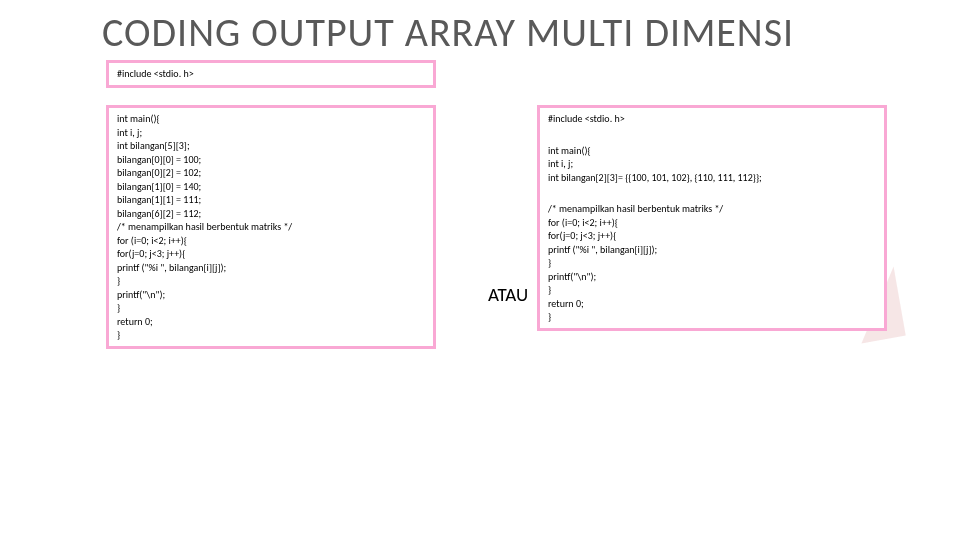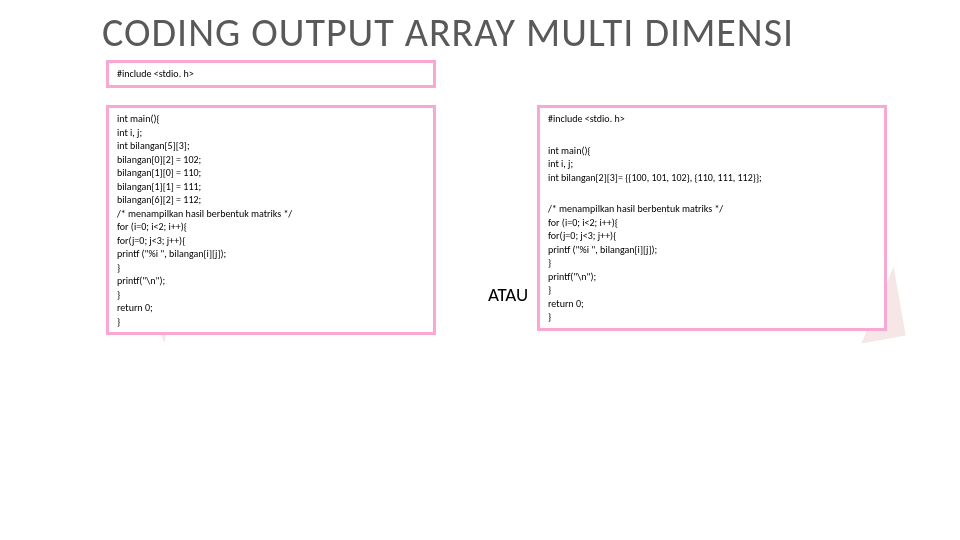--- a/index.html
+++ b/index.html
@@ -86,22 +86,23 @@
 <div class="title">CODING OUTPUT ARRAY MULTI DIMENSI</div>
 
 <div class="box box-top">
   <span class="line">#include &lt;stdio. h&gt;</span>
 </div>
 
 <div class="box box-left" id="box-left">
     <span class="line">int main(){</span>
     <span class="line">int i, j;</span>
     <span class="line">int bilangan[5][3];</span>
+    <span class="line">bilangan[0][0] = 100;</span>
     <span class="line">bilangan[0][2] = 102;</span>
-    <span class="line">bilangan[1][0] = 110;</span>
+    <span class="line">bilangan[1][0] = 140;</span>
     <span class="line">bilangan[1][1] = 111;</span>
     <span class="line">bilangan[6][2] = 112;</span>
     <span class="line">/* menampilkan hasil berbentuk matriks */</span>
     <span class="line">for (i=0; i&lt;2; i++){</span>
     <span class="line">for(j=0; j&lt;3; j++){</span>
     <span class="line">printf ("%i ", bilangan[i][j]);</span>
     <span class="line">}</span>
     <span class="line">printf("\n");</span>
     <span class="line">}</span>
     <span class="line">return 0;</span>

